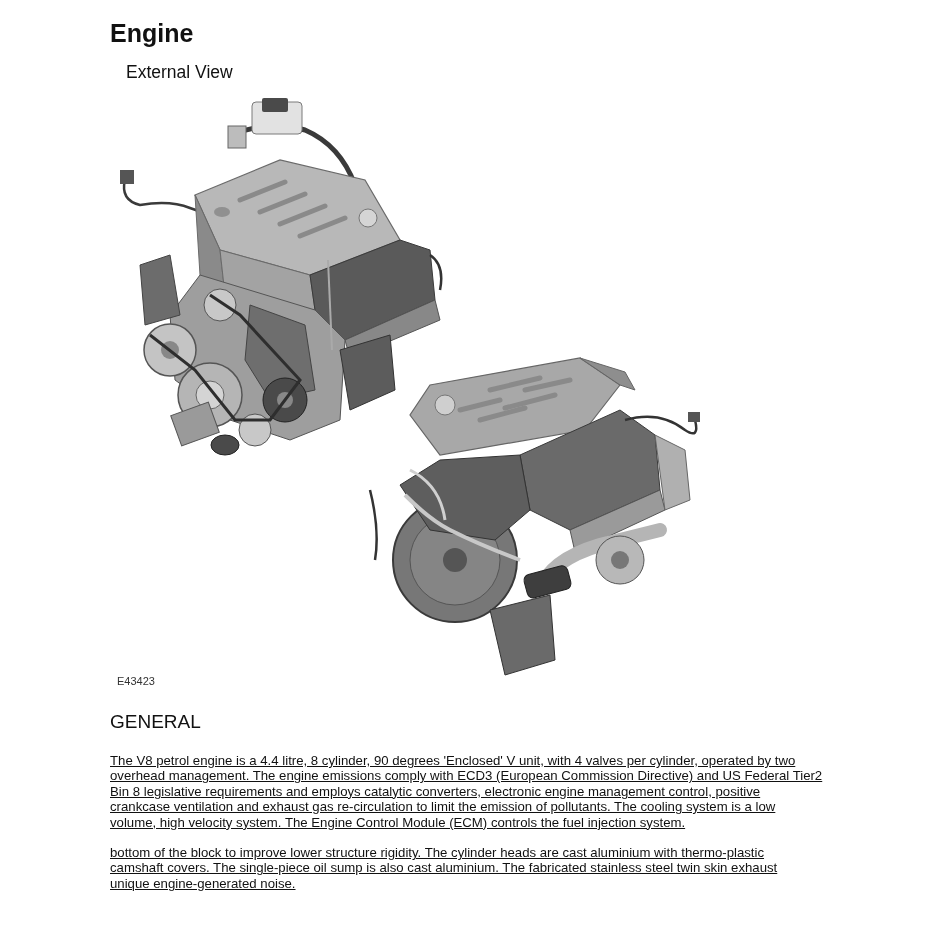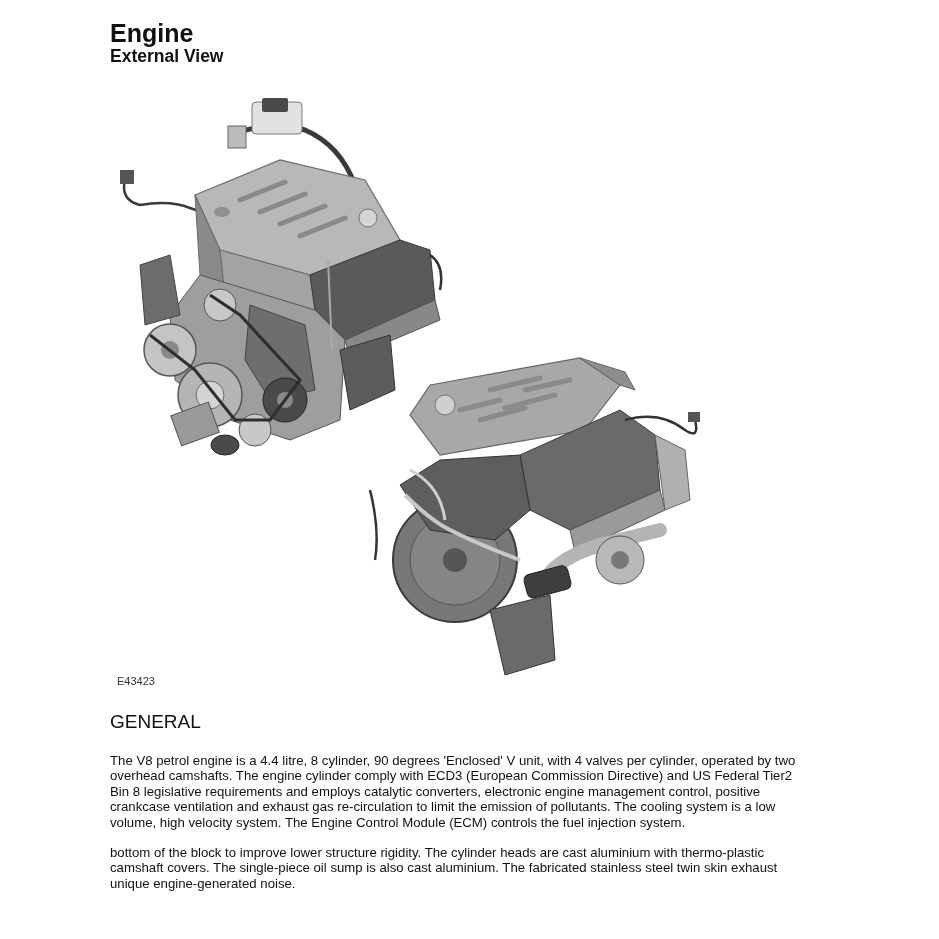--- a/index.html
+++ b/index.html
@@ -22,22 +22,22 @@
       font-size: 25px;
       font-weight: bold;
       margin: 0;
       letter-spacing: 0px;
     }
     .h2 {
       position: absolute;
       left: 110px;
       top: 46px;
       font-size: 17.5px;
-      font-weight: bold;
-      margin: 0;
+      font-weight: normal;
+      margin: 16px;
     }
     .figure {
       position: absolute;
       left: 100px;
       top: 90px;
       width: 640px;
       height: 600px;
     }
     .fig-id {
       position: absolute;
@@ -56,21 +56,21 @@
     }
     .para {
       position: absolute;
       left: 110px;
       font-size: 13.2px;
       line-height: 15.4px;
       margin: 0;
       white-space: nowrap;
       color: #111111;
     }
-    .para .line { display: block; }
+    .para .line { display: block; text-decoration: underline; }
     #p1 { top: 753px; }
     #p2 { top: 845px; }
   </style>
 </head>
 <body>
 
 <h1 class="h1">Engine</h1>
 <h2 class="h2">External View</h2>
 
 <div class="figure">
@@ -167,21 +167,21 @@
     </g>
   </svg>
 </div>
 
 <div class="fig-id">E43423</div>
 
 <h2 class="h-general">GENERAL</h2>
 
 <p class="para" id="p1">
   <span class="line">The V8 petrol engine is a 4.4 litre, 8 cylinder, 90 degrees 'Enclosed' V unit, with 4 valves per cylinder, operated by two</span>
-  <span class="line">overhead camshafts. The engine cylinder comply with ECD3 (European Commission Directive) and US Federal Tier2</span>
+  <span class="line">overhead management. The engine emissions comply with ECD3 (European Commission Directive) and US Federal Tier2</span>
   <span class="line">Bin 8 legislative requirements and employs catalytic converters, electronic engine management control, positive</span>
   <span class="line">crankcase ventilation and exhaust gas re-circulation to limit the emission of pollutants. The cooling system is a low</span>
   <span class="line">volume, high velocity system. The Engine Control Module (ECM) controls the fuel injection system.</span>
 </p>
 
 <p class="para" id="p2">
   <span class="line">bottom of the block to improve lower structure rigidity. The cylinder heads are cast aluminium with thermo-plastic</span>
   <span class="line">camshaft covers. The single-piece oil sump is also cast aluminium. The fabricated stainless steel twin skin exhaust</span>
   <span class="line">unique engine-generated noise.</span>
 </p>

